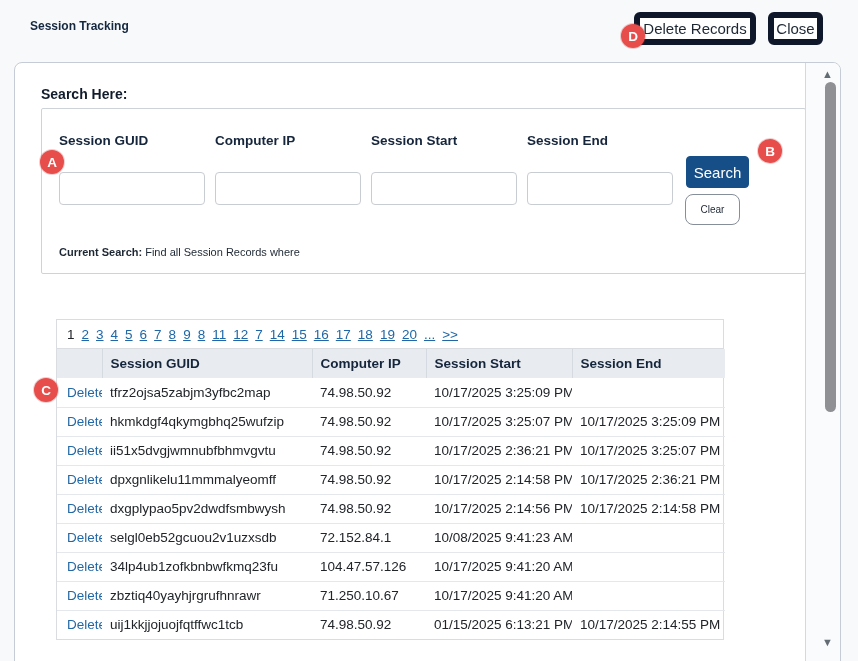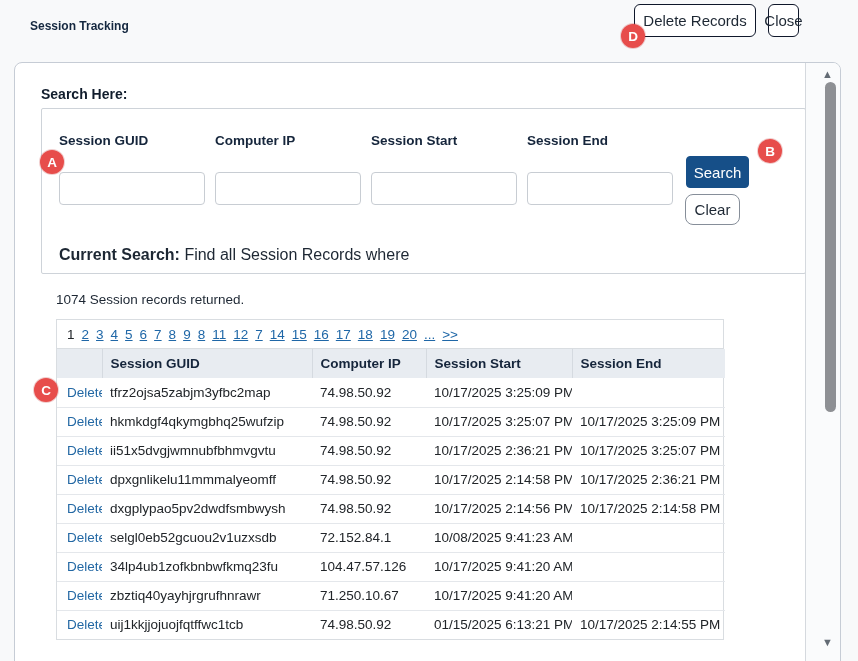--- a/index.html
+++ b/index.html
@@ -6,27 +6,27 @@
   html,body { width:858px; height:661px; }
   body {
     position:relative;
     background:#f8f9fa;
     font-family:"Liberation Sans","DejaVu Sans",sans-serif;
     color:#212529;
     overflow:hidden;
   }
   .app-title{ position:absolute; left:30px; top:19px; font-size:12px; font-weight:700; color:#14273f; }
   .top-btn{
-    position:absolute; top:4px; height:33px; background:#fff;
-    border:1px solid #0f172a; border-radius:6px; font-size:15px; color:#1d2733;
+    position:absolute; top:12px; height:33px; background:#fff;
+    border:6px solid #0f172a; border-radius:6px; font-size:15px; color:#1d2733;
     display:flex; align-items:center; justify-content:center; cursor:pointer;
     font-family:inherit;
   }
   .btn-delete-records{ left:634px; width:122px; }
-  .btn-close{ left:768px; width:31px; }
+  .btn-close{ left:768px; width:55px; }
 
   .panel{
     position:absolute; left:14px; top:62px; width:827px; height:618px;
     background:#fff; border:1px solid #c6ccd5; border-radius:8px;
   }
   .search-heading{ position:absolute; left:26px; top:23px; font-size:14px; font-weight:700; color:#101c2c; }
 
   .form-box{
     position:absolute; left:26px; top:45px; width:765px; height:166px;
     border:1px solid #ced3d9; border-radius:2px; background:#fff;
@@ -40,23 +40,23 @@
   }
   .fi-0{ left:17px; } .fi-1{ left:173px; } .fi-2{ left:329px; } .fi-3{ left:485px; }
   .search-btn{
     position:absolute; left:644px; top:47px; width:63px; height:32px;
     background:#164f88; color:#fff; border:1px solid #164f88; border-radius:4px;
     font-size:15px; font-family:inherit; cursor:pointer;
   }
   .clear-btn{
     position:absolute; left:643px; top:85px; width:55px; height:31px;
     background:#fff; color:#1d2733; border:1px solid #868e99; border-radius:8px;
-    font-size:15px; font-family:inherit; cursor:pointer;
-  }
-  .current-search{ position:absolute; left:17px; top:137px; font-size:16px; color:#1d2733; }
+    font-size:10px; font-family:inherit; cursor:pointer;
+  }
+  .current-search{ position:absolute; left:17px; top:137px; font-size:11px; color:#1d2733; }
   .current-search .cs-label{ font-weight:700; }
 
   .records-summary{ position:absolute; left:41px; top:229px; font-size:13.5px; color:#1d2733; }
 
   .table-wrap{
     position:absolute; left:41px; top:256px; width:668px;
     border:1px solid #d9dde1; background:#fff;
   }
   .pagination{
     height:29px; display:flex; align-items:center; gap:7px;
@@ -130,21 +130,20 @@
 
     <button class="search-btn">Search</button>
     <button class="clear-btn">Clear</button>
 
     <div class="current-search">
       <span class="cs-label">Current Search:</span>
       <span>Find all Session Records where</span>
     </div>
   </div>
 
-  <div class="records-summary">1074 Session records returned.</div>
 
   <div class="table-wrap">
     <div class="pagination">
         <span class="page-current">1</span>
         <a class="page-link">2</a>
         <a class="page-link">3</a>
         <a class="page-link">4</a>
         <a class="page-link">5</a>
         <a class="page-link">6</a>
         <a class="page-link">7</a>

